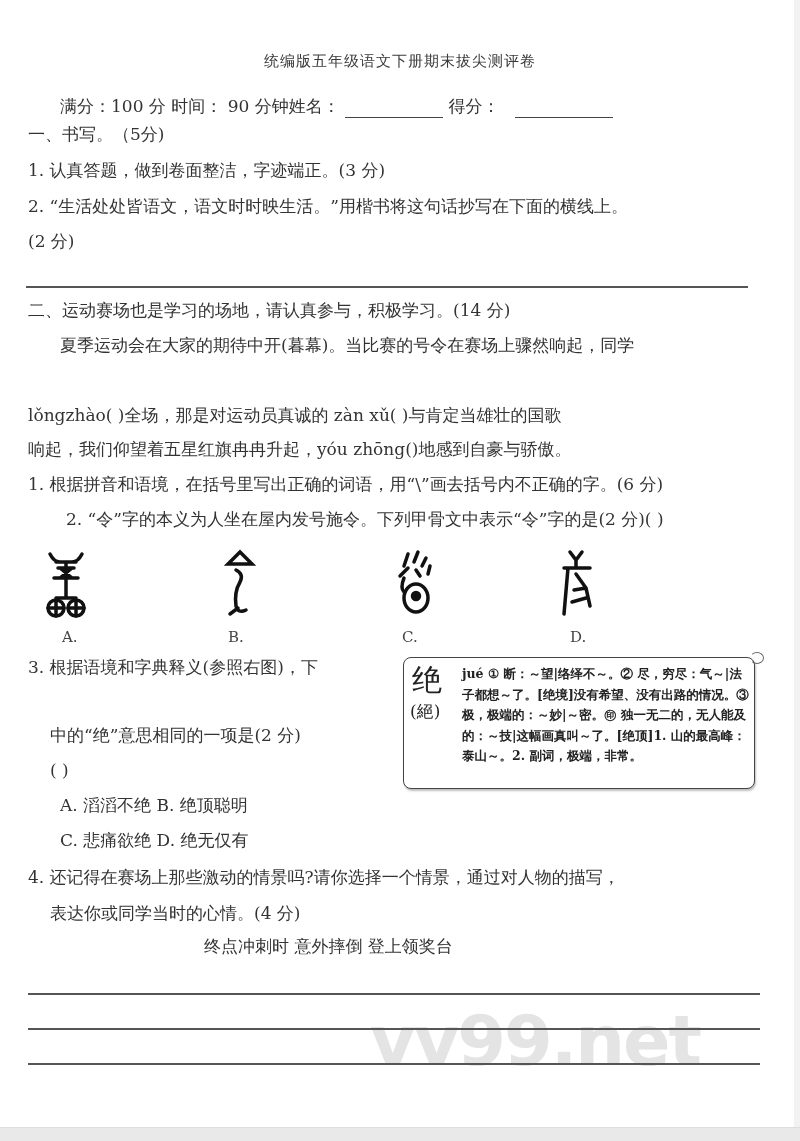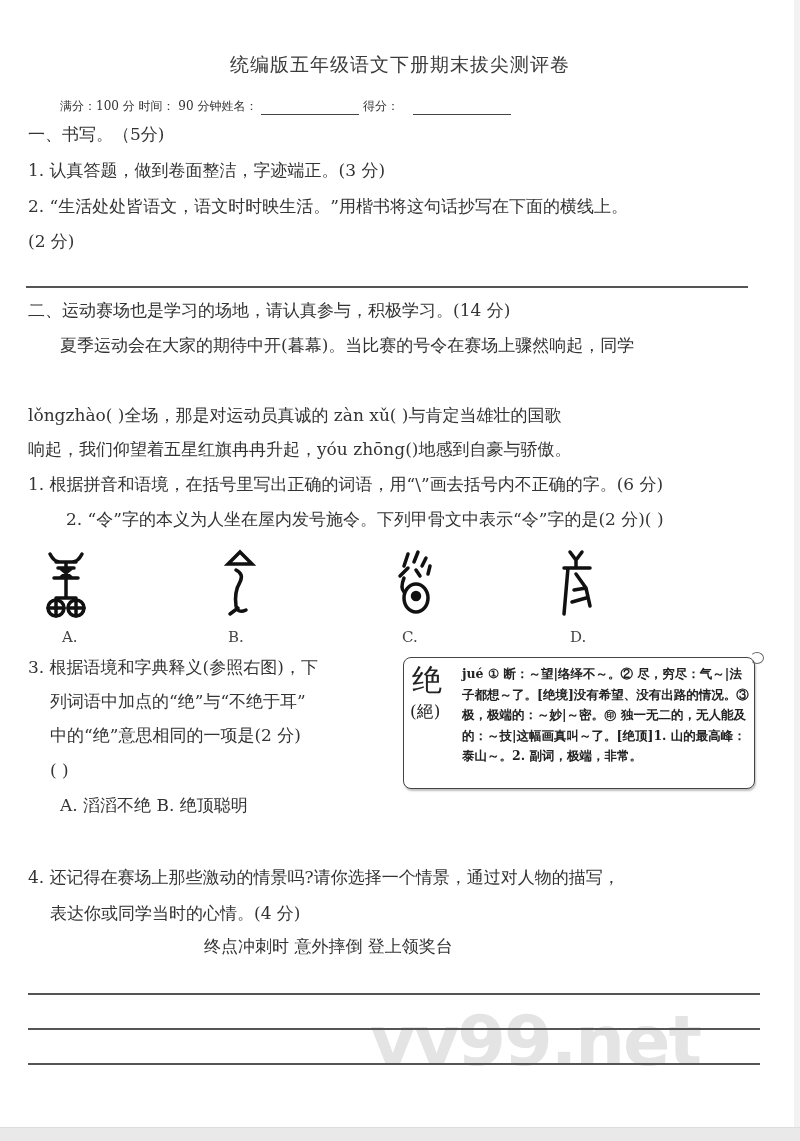--- a/index.html
+++ b/index.html
@@ -5,22 +5,22 @@
     * { box-sizing: border-box; margin: 0; padding: 0; }
     html, body { width: 800px; height: 1141px; background: #ffffff; overflow: hidden; }
     body {
       position: relative;
       font-family: "DejaVu Serif", "Liberation Serif", serif;
       color: #333333;
       font-size: 17px;
     }
     .page { position: absolute; left: 0; top: 0; width: 800px; height: 1141px; }
     .abs { position: absolute; white-space: nowrap; }
-    .title { left: 0; width: 800px; top: 52px; text-align: center; font-size: 19px; letter-spacing: 1px; color: #3a3a3a; }
-    .meta-line { left: 60px; top: 95px; font-size: 12px; }
+    .title { left: 0; width: 800px; top: 52px; text-align: center; font-size: 15px; letter-spacing: 1px; color: #3a3a3a; }
+    .meta-line { left: 60px; top: 95px; font-size: 17px; }
     .meta-line .blank { display: inline-block; border-bottom: 1.5px solid #444; vertical-align: bottom; height: 20px; }
     .line { font-size: 17px; line-height: 22px; }
     .rule { position: absolute; height: 2px; background: #555; }
     .oracle { position: absolute; top: 548px; width: 60px; height: 72px; }
     .oracle-label { position: absolute; top: 628px; font-size: 15px; color: #444; }
     .dict-box {
       position: absolute; left: 403px; top: 657px; width: 352px; height: 132px;
       border: 1.5px solid #444; border-radius: 8px; background: #fff;
       box-shadow: 1px 2px 2px rgba(0,0,0,0.25);
     }
@@ -92,24 +92,24 @@
   <div class="oracle-label" style="left:402px;">C.</div>
 
   <svg class="oracle" style="left:546px;" viewBox="0 0 60 72">
     <g fill="none" stroke="#111" stroke-width="3.5" stroke-linecap="round">
       <path d="M24 4 L30 12 L36 4 M30 12 L30 20 M18 20 L44 20 M22 20 L18 66 M30 26 L40 40 M40 40 L44 58 M28 42 L40 40 M26 54 L40 50"></path>
     </g>
   </svg>
   <div class="oracle-label" style="left:570px;">D.</div>
 
   <div class="abs line" style="left:28px;top:656px;">3. 根据语境和字典释义(参照右图)，下</div>
-  <div class="abs line" style="left:50px;top:690px;">列词语中加点的“绝”与“不绝于耳”</div>
   <div class="abs line" style="left:50px;top:724px;">中的“绝”意思相同的一项是(2 分)</div>
   <div class="abs line" style="left:50px;top:759px;">(    )</div>
   <div class="abs line" style="left:60px;top:794px;text-align:right;">A. 滔滔不绝  B. 绝顶聪明</div>
+  <div class="abs line" style="left:60px;top:829px;">C. 悲痛欲绝  D. 绝无仅有</div>
 
   <div class="dict-box">
     <div class="dict-curl"></div>
     <div class="dict-head">绝</div>
     <div class="dict-trad">(絕)</div>
     <div class="dict-text">jué ① 断：～望|络绎不～。② 尽，穷尽：气～|法子都想～了。[绝境]没有希望、没有出路的情况。③ 极，极端的：～妙|～密。㊞ 独一无二的，无人能及的：～技|这幅画真叫～了。[绝顶]1. 山的最高峰：泰山～。2. 副词，极端，非常。</div>
   </div>
 
   <div class="abs line" style="left:28px;top:866px;">4. 还记得在赛场上那些激动的情景吗?请你选择一个情景，通过对人物的描写，</div>
   <div class="abs line" style="left:50px;top:902px;">表达你或同学当时的心情。(4 分)</div>

